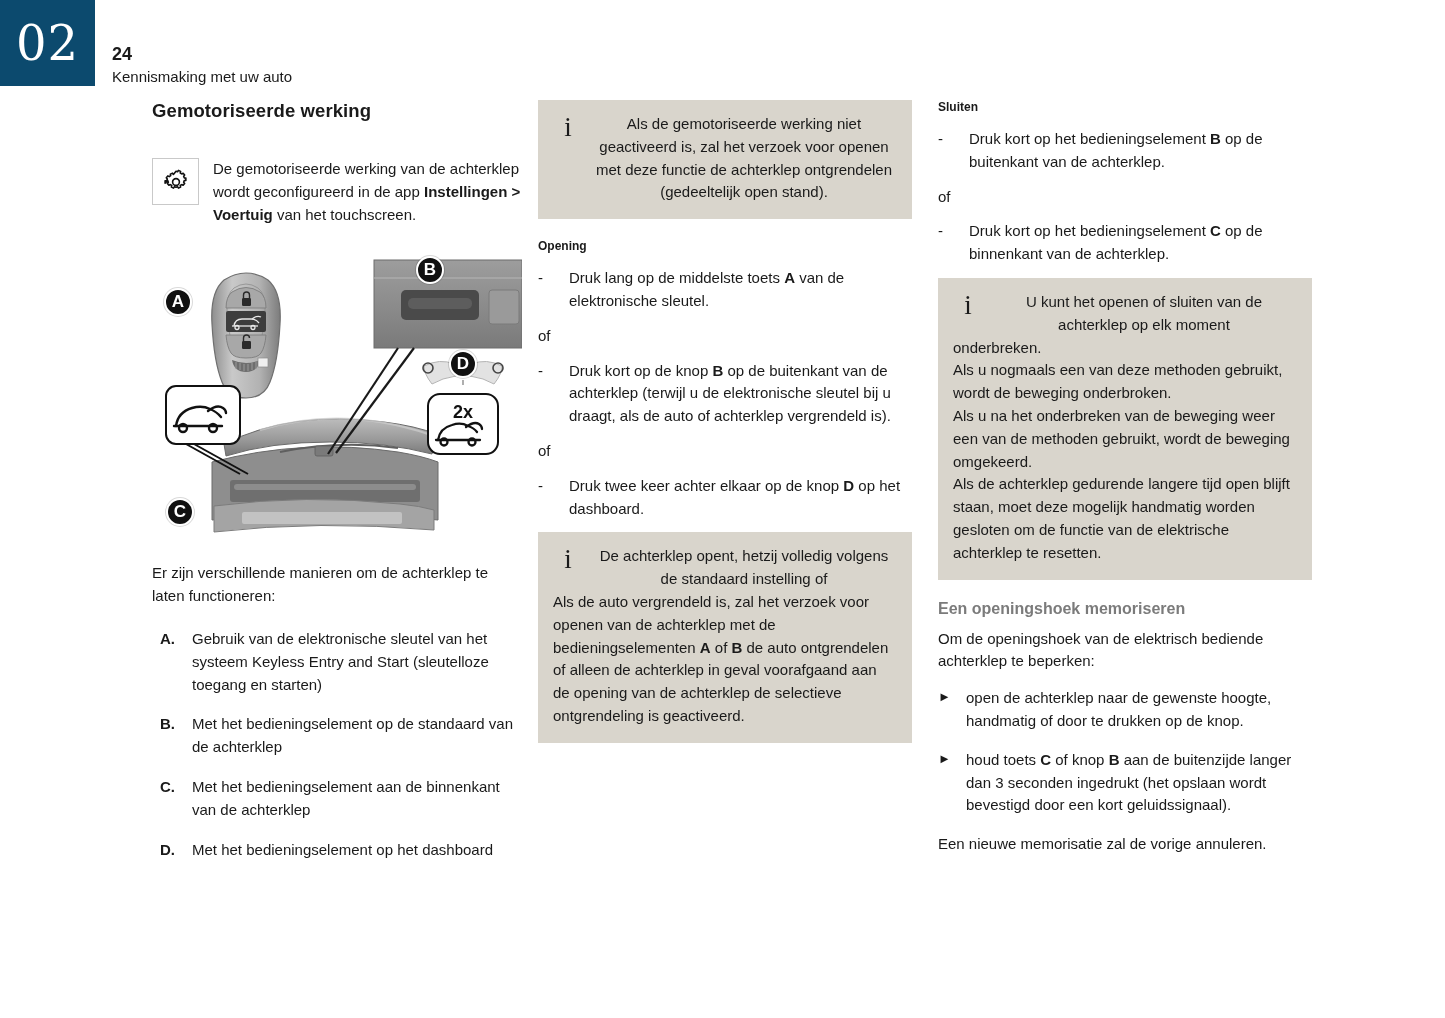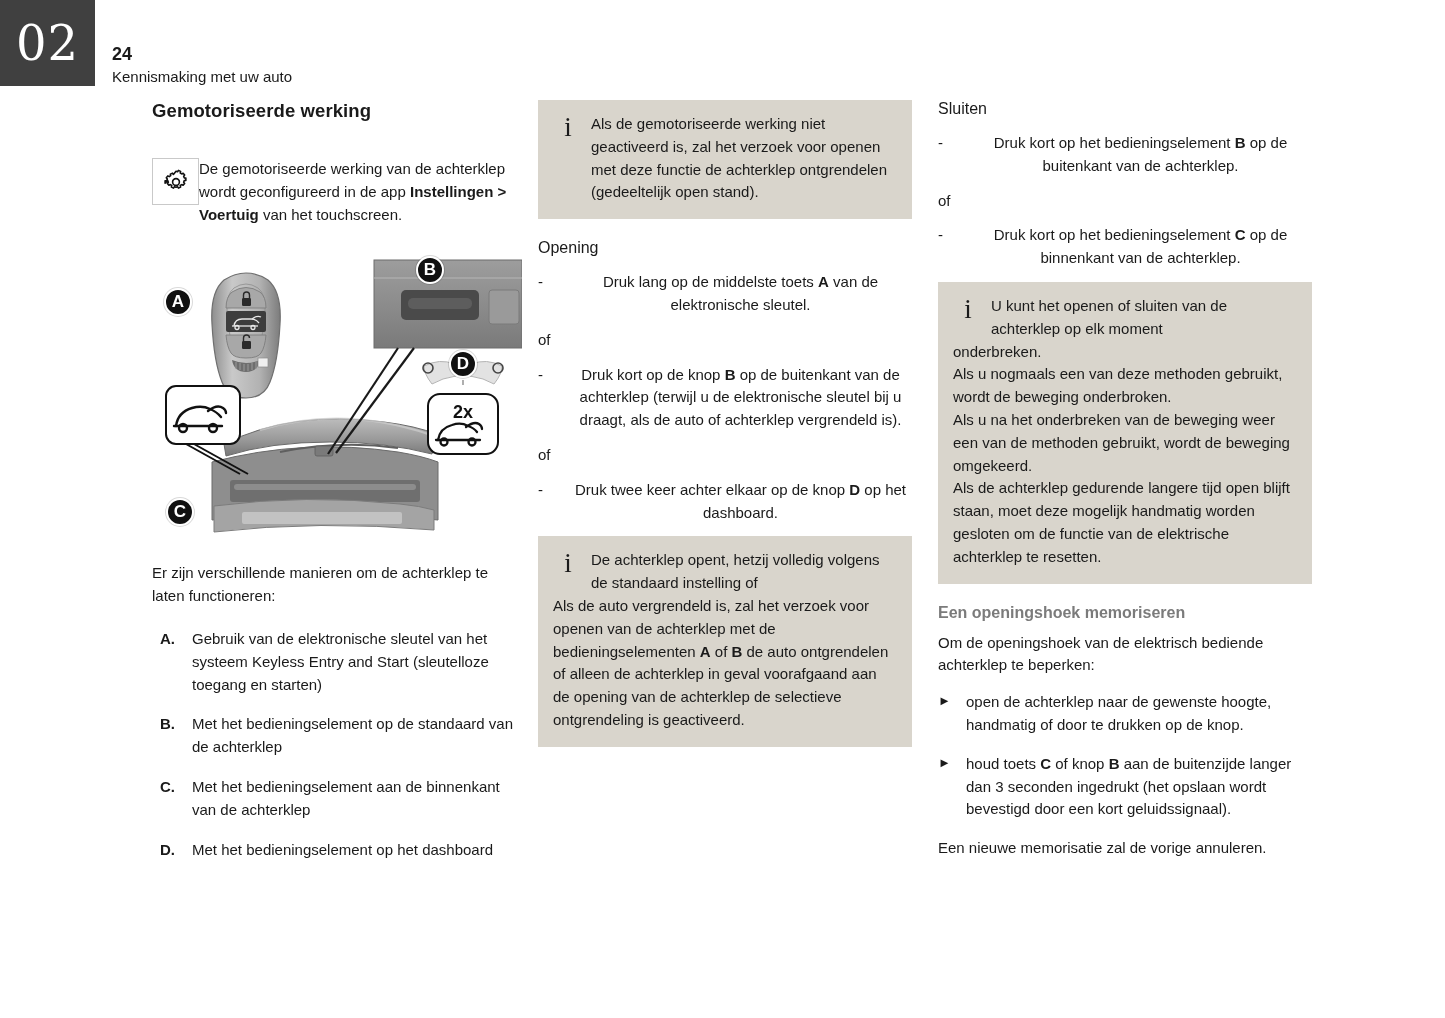--- a/index.html
+++ b/index.html
@@ -9,72 +9,72 @@
     background:#ffffff;
     font-family:"Liberation Sans", sans-serif;
     color:#1a1a1a;
     position:relative;
     overflow:hidden;
   }
 
   
   .chapter-tab{
     position:absolute; left:0; top:0; width:95px; height:86px;
-    background:#404040;
+    background:#0c4a6e;
     display:flex; align-items:center; justify-content:center;
   }
   .chapter-tab span{
     font-family:"DejaVu Serif", serif;
     font-size:48px; color:#ffffff; line-height:1; letter-spacing:1px;
   }
   .page-head{ position:absolute; left:112px; top:42px; }
   .page-num{ font-size:18px; font-weight:bold; line-height:1.35; }
   .page-sec{ font-size:15px; line-height:1.5; color:#1a1a1a; }
 
   
   .col{ position:absolute; top:100px; }
   .col-left  { left:152px;  width:370px; }
   .col-mid   { left:538px;  width:374px; }
   .col-right { left:938px;  width:374px; }
 
   h2.sec-title{
     font-size:18.5px; font-weight:bold; margin:0 0 20px 0; letter-spacing:.1px;
   }
-  h3.sub{ font-size:16px; font-weight:normal; margin:0 0 14px 0; }
+  h3.sub{ font-size:12px; font-weight:bold; margin:0 0 14px 0; }
   h3.sub-gray{ font-size:16px; font-weight:bold; margin:0 0 10px 0; color:#7b7b7b; }
 
   p{ font-size:15px; line-height:1.52; margin:0 0 14px 0; }
   p:last-child{ margin-bottom:8px; }
 
   
-  .gear-note{ display:flex; align-items:flex-start; margin-bottom:22px;margin-top:36px; }
+  .gear-note{ display:flex; gap:14px; align-items:flex-start; margin-bottom:22px;margin-top:36px; }
   .gear-box{
     width:47px; height:47px; border:1px solid #c9c9c9; background:#fff;
     flex:0 0 47px; display:flex; align-items:center; justify-content:center;
   }
   .gear-note .txt{ font-size:15px; line-height:1.52; }
 
   
   .info{
     background:#d9d5cc; padding:13px 15px 15px 15px; margin:0 0 20px 0;
     font-size:15px; line-height:1.52;
   }
   .info .ii{
     float:left; width:30px; text-align:center;
     font-family:"Liberation Serif", serif; font-size:27px; line-height:1.0;
     margin:1px 0 0 0; color:#1a1a1a;
   }
-  .info .lead{ margin-left:38px; }
+  .info .lead{ margin-left:38px;text-align:center; }
   .info p{ margin:0; }
   .info .clear{ clear:both; }
 
   
   .dash{ display:flex; gap:0; margin-bottom:12px; font-size:15px; line-height:1.52; }
   .dash .mk{ width:31px; flex:0 0 31px; }
-  .dash .bd{ flex:1;text-align:center; }
+  .dash .bd{ flex:1; }
   .of{ font-size:15px; line-height:1.52; margin:0 0 12px 0; }
 
   
   .arrow{ display:flex; margin-bottom:16px; font-size:15px; line-height:1.52; }
   .arrow .mk{ width:28px; flex:0 0 28px; font-size:13px; line-height:1.6; }
   .arrow .bd{ flex:1; }
 
   
   .lettered{ margin:20px 0 0 0; }
   .lt{ display:flex; margin-bottom:17px; font-size:15px; line-height:1.52; }

